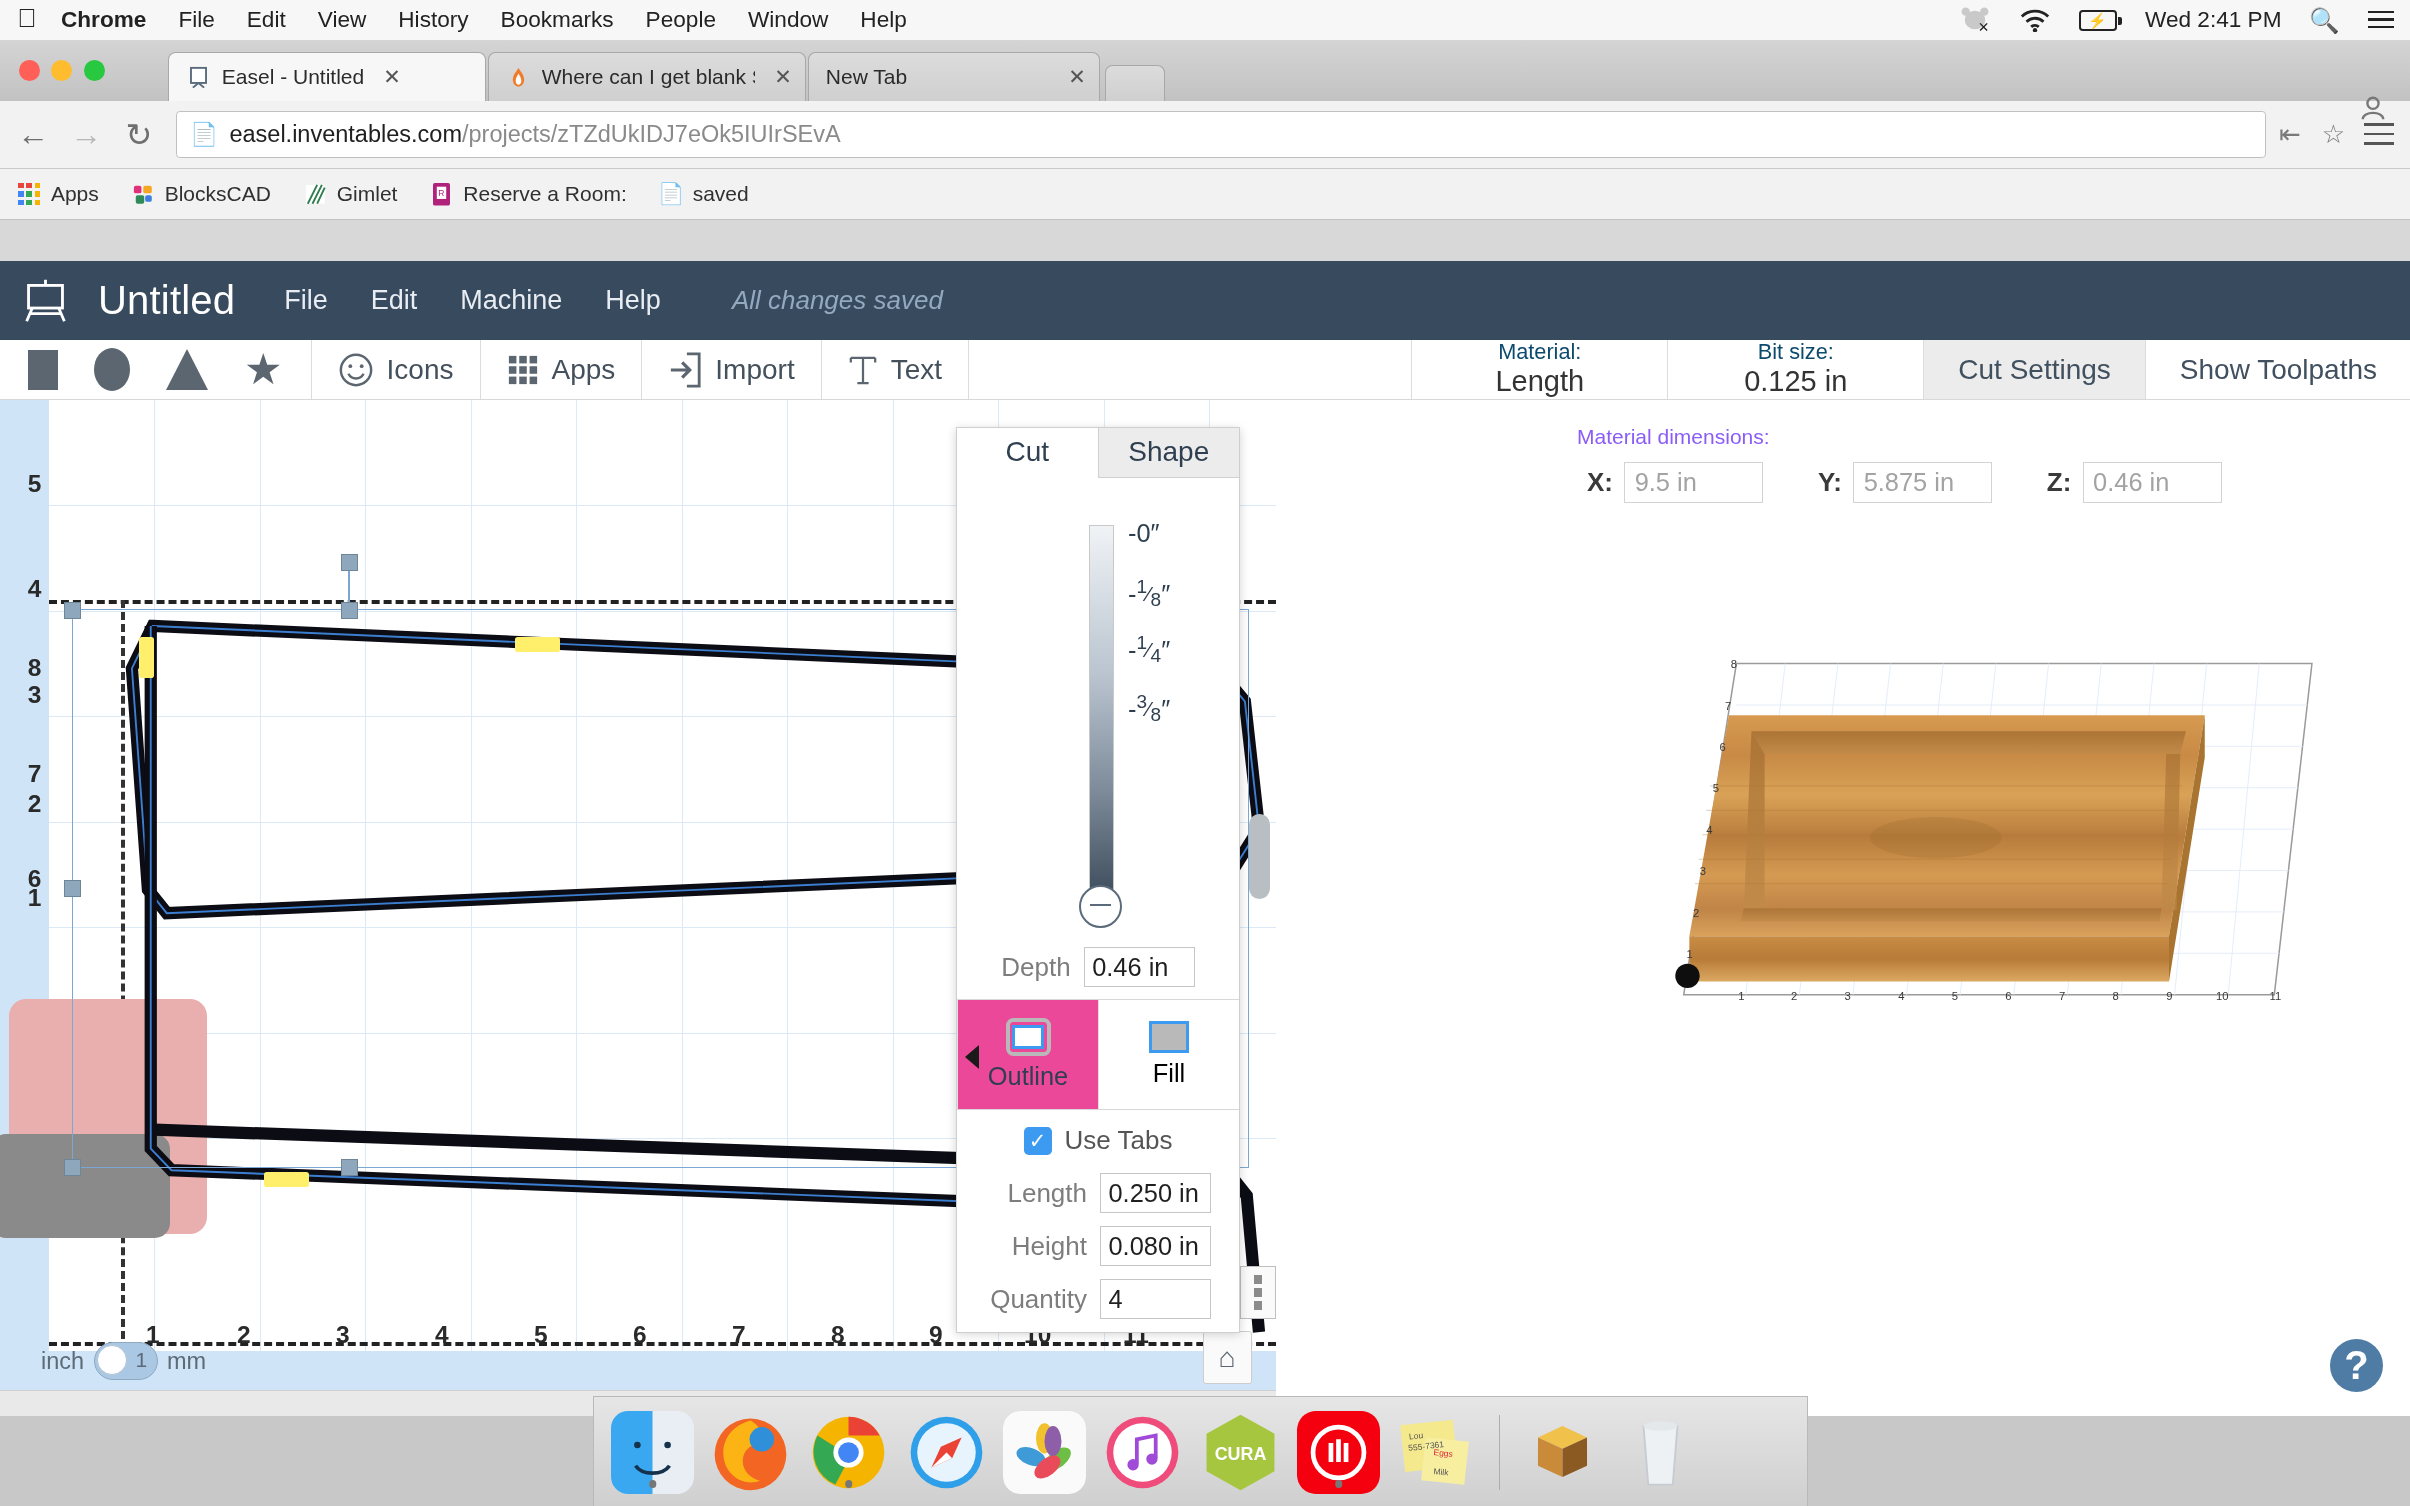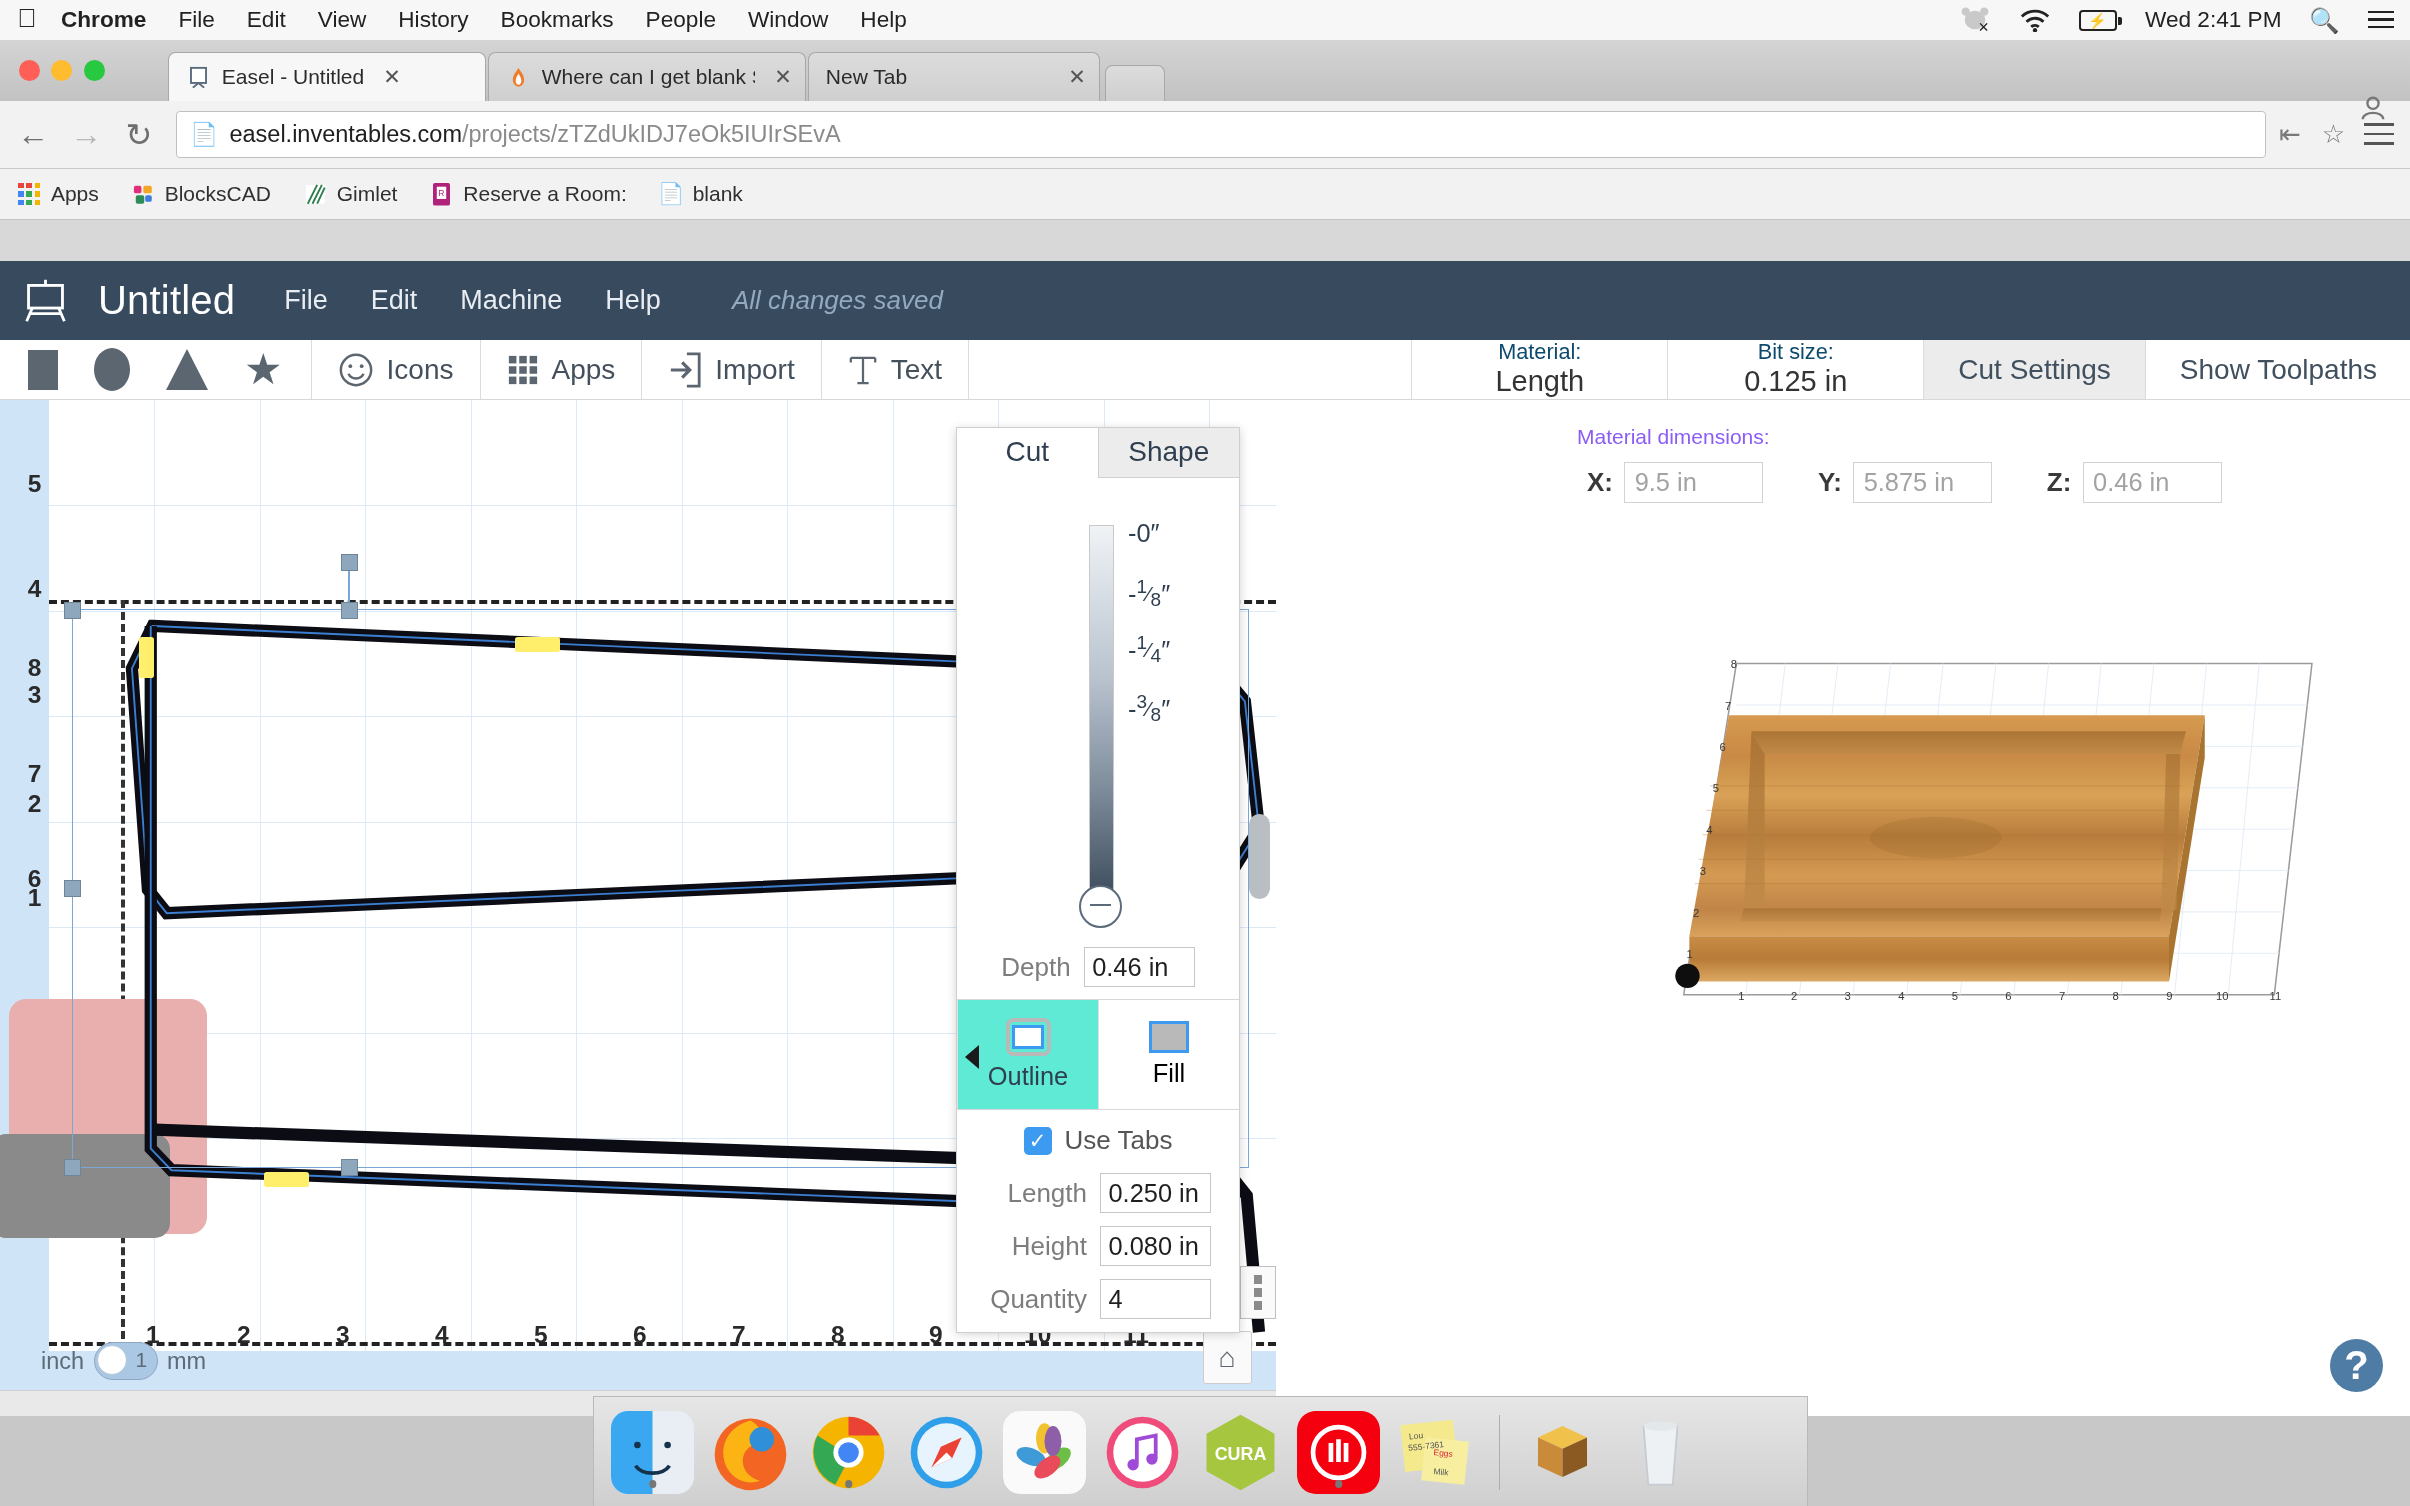--- a/index.html
+++ b/index.html
@@ -175,21 +175,21 @@
   .slider-knob:after { content:""; position:absolute; left:8.5px; top:17px; width:21px; height:2.8px; background:#5b6b7b;}
   .tick { position:absolute; left: 171px; font-size:25.4px; color:#2f3f50;}
   .frac { display:inline-block; position:relative; font-size:21px; vertical-align: 1.9px;}
   .frac sup { font-size:19px;} .frac sub { font-size:19px;}
   .cp-depth { display:flex; align-items:center; justify-content:center; gap:13px; height:66px; border-bottom:0.9px solid #d8d8d8;}
   .cp-lab { font-size:26px; color:#7d7d7d;}
   .cp-input { width: 111px; height:40px; border:0.9px solid #c6c6c6; font-size:25.4px; color:#1f1f1f; display:flex; align-items:center; padding-left:7.5px; background:#fff;}
   .cp-modes { display:flex; height: 113px; border-bottom:0.9px solid #d8d8d8; position:relative;}
   .cp-mode { flex:1; display:flex; flex-direction:column; align-items:center; justify-content:center; gap:5.6px; border-left:0.9px solid #e0e0e0;}
   .cp-mode:first-child { border-left:none;}
-  .cp-mode.active { background:#5eead4;text-align:right;}
+  .cp-mode.active { background:#ec4899;text-align:right;}
   .cp-mode .mlabel { font-size:25.4px; color:#2f3f50;}
   .cp-mode.inactive .mlabel { color:#000000;}
   .ico-outline { width:45px; height:38px; border:4.7px solid #b9b9b9; border-radius:7.5px; display:flex; align-items:center; justify-content:center;}
   .ico-outline i { display:block; width:32px; height:24.5px; border:3.8px solid #3c9bf0; background:#fff;}
   .ico-fill { width:40px; height:32px; background:#b9b9b9; border:3.8px solid #3c9bf0;}
   .cp-arrow { position:absolute; left: 7.5px; top: 45px; width:0;height:0;border-top:12.2px solid transparent;border-bottom:12.2px solid transparent;border-right:14px solid #1a1a1a;}
   .cp-tabs-sec { padding: 15px 0 0 0;}
   .usetabs { display:flex; align-items:center; justify-content:center; gap:13px; margin-bottom: 17px;}
   .chk { width:28px; height:28px; background:#3c9bf0; border-radius:4.7px; color:#fff; font-size:21px; display:flex; align-items:center; justify-content:center;}
   .usetabs .ut-lab { font-size:26px; color:#555;}
@@ -383,21 +383,21 @@
           <svg width="21" height="24.5" viewBox="0 0 22 26" style="font-size:22px">
             <rect x="2" y="1" width="18" height="24" rx="2" fill="#b0217a"></rect>
             <rect x="6" y="5" width="10" height="13" fill="#fff"></rect>
             <text x="7.5" y="15" font-size="9" fill="#b0217a" font-family="Liberation Sans">R</text>
           </svg>
         </span>
         <span>Reserve a Room:</span>
       </div>
       <div class="bm">
         <span class="bico">📄</span>
-        <span>blank</span>
+        <span>saved</span>
       </div>
     </div>
 
     <div class="easel">
 
       <div class="easel-header">
         <span class="easel-logo">
           <svg width="49" height="49" viewBox="0 0 52 52">
             <rect x="8" y="10" width="36" height="24" fill="none" stroke="#fff" stroke-width="3"></rect>
             <path d="M26 4 L26 10" stroke="#fff" stroke-width="3"></path>

